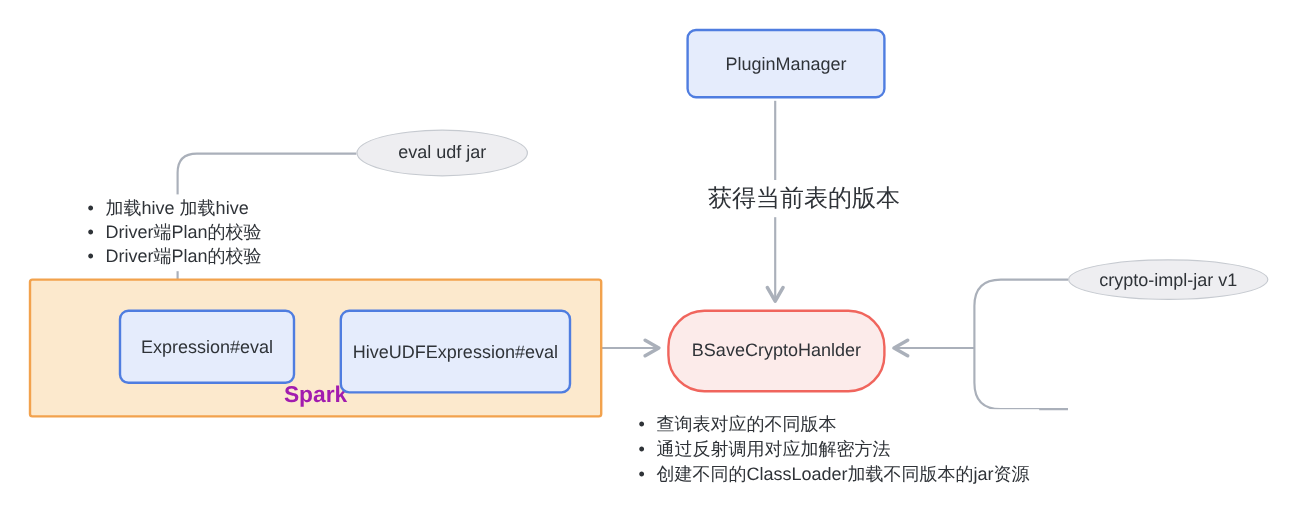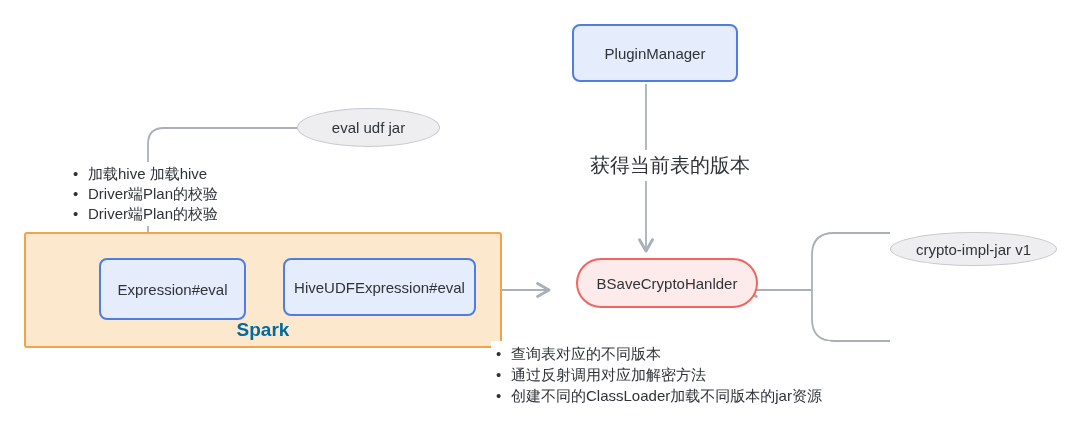--- a/index.html
+++ b/index.html
@@ -18,21 +18,21 @@
     position:absolute; box-sizing:border-box;
     display:flex; align-items:center; justify-content:center;
     font-size:15px; text-align:center; white-space:nowrap;
   }
   .blue-node   { background:var(--blue-fill); border:2px solid var(--blue-border); border-radius:8px; }
   .red-node    { background:var(--red-fill);  border:2px solid var(--red-border);  border-radius:31px; }
   .ellipse-node{ background:var(--gray-fill); border:1.5px solid var(--gray-border); border-radius:50%; }
   .group-box   { position:absolute; box-sizing:border-box; background:var(--orange-fill);
                  border:2px solid var(--orange-border); border-radius:3px; }
   .group-label { position:absolute; left:0; right:0; bottom:5px; text-align:center;
-                 font-weight:bold; font-size:19px; color:#0369a1; }
+                 font-weight:bold; font-size:19px; color:#a21caf; }
   .edge-label  { position:absolute; background:#ffffff; font-size:20px;
                  text-align:center; padding:2px 4px; white-space:nowrap; }
   .note-list   { position:absolute; background:#ffffff; margin:0; padding:2px 8px 2px 0;
                  list-style:none; font-size:15px; line-height:20px; white-space:nowrap; }
   .note-list.wide { line-height:21px; }
   .note-list li { position:relative; padding-left:20px; }
   .note-list li::before { content:"•"; position:absolute; left:5px; top:0; }
 </style>
 </head>
 <body>
@@ -59,50 +59,50 @@
   </svg>
 
   <div class="group-box" style="left:24px; top:232px; width:478px; height:116px;">
     <div class="group-label">Spark</div>
   </div>
 
   <div class="node blue-node" style="left:572px; top:24px; width:166px; height:58px;">
     <span>PluginManager</span>
   </div>
 
-  <div class="node red-node" style="left:576px; top:258px; width:182px; height:50px;">
+  <div class="node red-node" style="left:556px; top:258px; width:182px; height:69px;">
     <span>BSaveCryptoHanlder</span>
   </div>
 
   <div class="node blue-node" style="left:75px; top:258px; width:147px; height:62px;margin-left:24px;">
     <span>Expression#eval</span>
   </div>
 
-  <div class="node blue-node" style="left:283px; top:258px; width:193px; height:58px;">
+  <div class="node blue-node" style="left:283px; top:258px; width:193px; height:70px;">
     <span>HiveUDFExpression#eval</span>
   </div>
 
   <div class="node ellipse-node" style="left:297px; top:108px; width:143px; height:39px;">
     <span>eval udf jar</span>
   </div>
 
-  <div class="node ellipse-node" style="left:890px; top:232px; width:167px; height:34px;">
+  <div class="node ellipse-node" style="left:890px; top:216px; width:167px; height:34px;">
     <span>crypto-impl-jar v1</span>
   </div>
 
 
   <div class="edge-label" style="left:586px; top:150px; width:130px;">
     <span>获得当前表的版本</span>
   </div>
 
   <ul class="note-list" style="left:68px; top:162px;">
     <li>加载hive 加载hive</li>
     <li>Driver端Plan的校验</li>
     <li>Driver端Plan的校验</li>
   </ul>
 
-  <ul class="note-list wide" style="left:491px; top:341px;">
+  <ul class="note-list wide" style="left:527px; top:341px;">
     <li>查询表对应的不同版本</li>
     <li>通过反射调用对应加解密方法</li>
     <li>创建不同的ClassLoader加载不同版本的jar资源</li>
   </ul>
 
 </div>
 
 </body></html>

